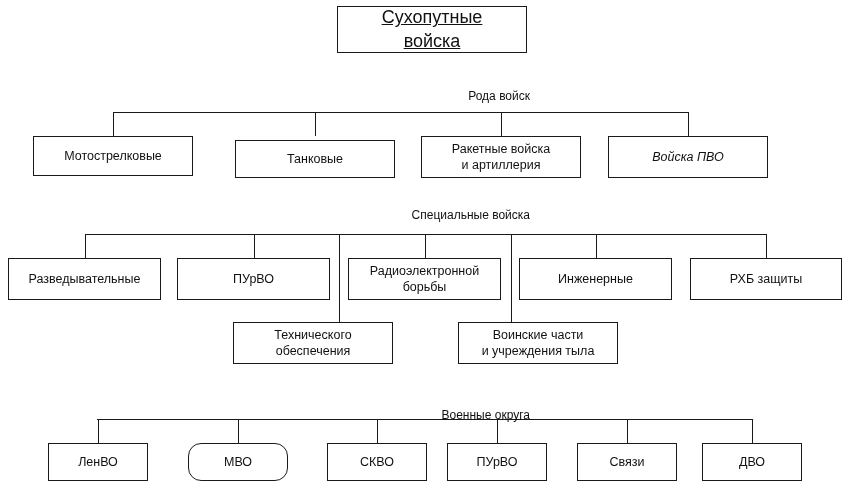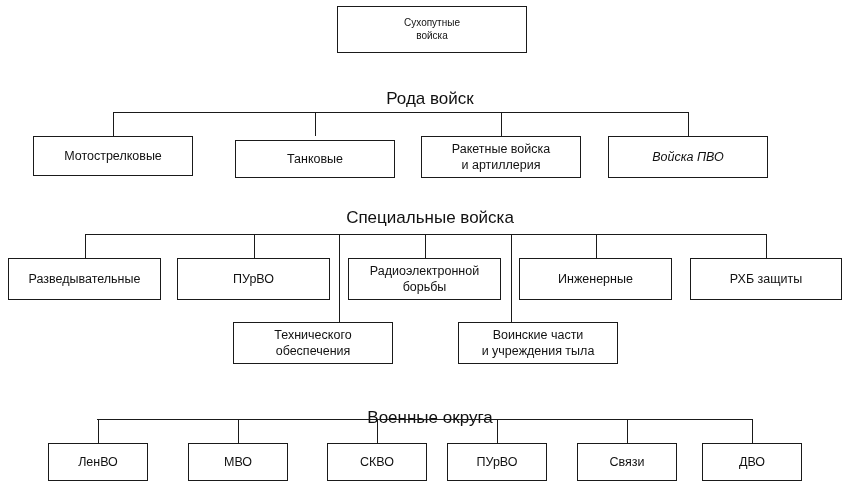--- a/index.html
+++ b/index.html
@@ -28,27 +28,28 @@
     align-items: center;
     justify-content: center;
     text-align: center;
     font-size: 12.5px;
     line-height: 1.28;
     color: #111111;
     padding: 2px 4px;
     white-space: pre-line;
   }
   .node.root {
-    font-size: 10px;
+    font-size: 18px;
+    text-decoration: underline;
   }
   .grouplabel {
     position: absolute;
-    font-size: 17px;
+    font-size: 12px;
     color: #111111;
-    text-align: center;
+    text-align: right;
     white-space: nowrap;
   }
   .hbar {
     position: absolute;
     height: 0;
     border-top: 1.6px solid #1a1a1a;
   }
   .vline {
     position: absolute;
     width: 0;
@@ -91,21 +92,21 @@
     <div class="hbar" style="left: 511px; top: 322px; width: 27px;"></div>
     <div class="node" style="left: 458px; top: 322px; width: 160px; height: 42px;">Воинские части
 и учреждения тыла</div>
     <div class="node" style="left: 233px; top: 322px; width: 160px; height: 42px;">Технического
 обеспечения</div>
     <div class="grouplabel" style="left: 330px; top: 408px; width: 200px;">Военные округа</div>
     <div class="hbar" style="left: 97px; top: 419px; width: 655px;"></div>
     <div class="vline" style="left: 98px; top: 419px; height: 24px;"></div>
     <div class="node" style="left: 48px; top: 443px; width: 100px; height: 38px;">ЛенВО</div>
     <div class="vline" style="left: 238px; top: 419px; height: 24px;"></div>
-    <div class="node" style="left: 188px; top: 443px; width: 100px; height: 38px;">МВО</div>
+    <div class="node" style="left: 188px; top: 443px; width: 100px; height: 38px; border-radius: 13px;">МВО</div>
     <div class="vline" style="left: 377px; top: 419px; height: 24px;"></div>
     <div class="node" style="left: 327px; top: 443px; width: 100px; height: 38px;">СКВО</div>
     <div class="vline" style="left: 497px; top: 419px; height: 24px;"></div>
     <div class="node" style="left: 447px; top: 443px; width: 100px; height: 38px;">ПУрВО</div>
     <div class="vline" style="left: 627px; top: 419px; height: 24px;"></div>
     <div class="node" style="left: 577px; top: 443px; width: 100px; height: 38px;">Связи</div>
     <div class="vline" style="left: 752px; top: 419px; height: 24px;"></div>
     <div class="node" style="left: 702px; top: 443px; width: 100px; height: 38px;">ДВО</div>
   </div>
 

